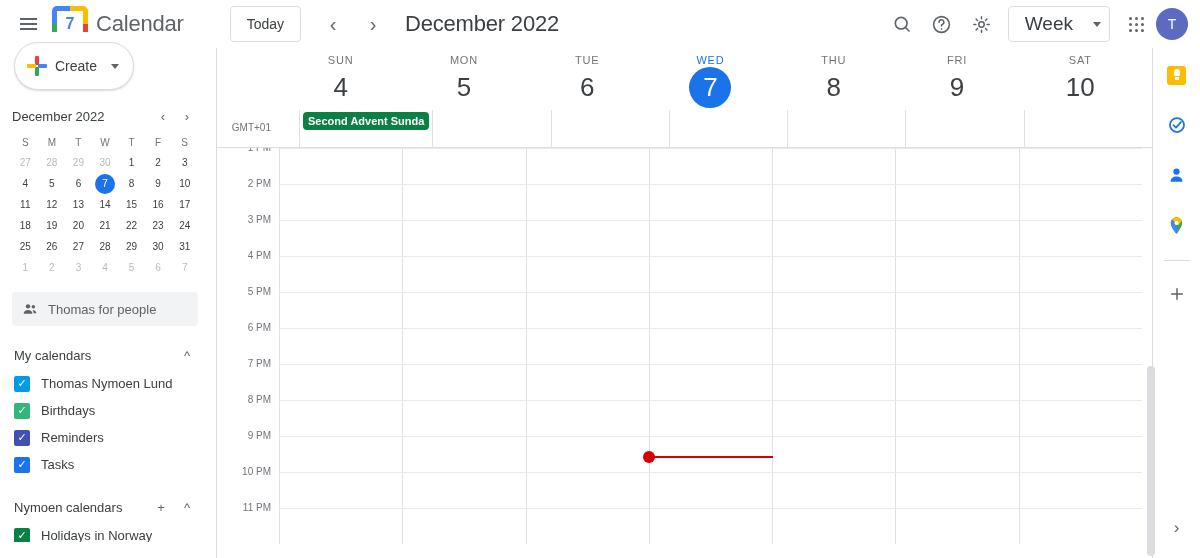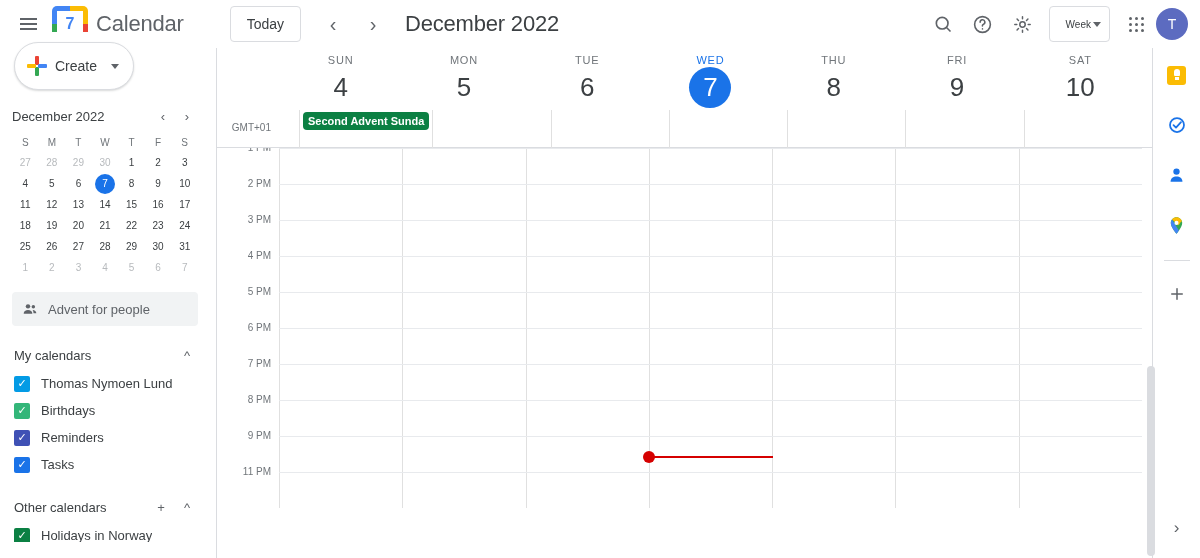--- a/index.html
+++ b/index.html
@@ -52,22 +52,22 @@
   }
   .nav-arrows { display: flex; margin-left: 12px; }
   .chev { font-size: 20px; color: #5f6368; line-height: 1; }
   .period-title {
     font-size: 22px; color: #3c4043; margin-left: 12px; white-space: nowrap;
     letter-spacing: -0.2px;
   }
   .spacer { flex: 1; }
   .view-select {
     height: 36px; padding: 0 8px 0 16px; border: 1px solid #dadce0;
-    border-radius: 4px; background: #fff; font-size: 10px; color: #3c4043;
-    display: flex; align-items: center; gap: 2px; cursor: pointer;
+    border-radius: 4px; background: #fff; font-size: 19px; color: #3c4043;
+    display: flex; align-items: center; gap: 20px; cursor: pointer;
     margin: 0 6px; font-family: inherit;
   }
   .caret {
     width: 0; height: 0; border-left: 4px solid transparent;
     border-right: 4px solid transparent; border-top: 5px solid #5f6368;
   }
   .apps-grid {
     display: grid; grid-template-columns: repeat(3, 3px); gap: 3px;
   }
   .apps-grid i { width: 3px; height: 3px; background: #5f6368; border-radius: 50%; }
@@ -429,21 +429,21 @@
       </table>
     </div>
 
     <div class="search-people">
       <svg width="16" height="16" viewBox="0 0 24 24" fill="#5f6368">
         <circle cx="9" cy="8" r="3.3"></circle>
           <path d="M2.5 19c0-3.6 2.9-5.5 6.5-5.5s6.5 1.9 6.5 5.5z"></path>
         <circle cx="17" cy="8.5" r="2.6"></circle>
           <path d="M16 13.4c3.1.1 5.5 1.8 5.5 5.1h-4.2c0-2-.5-3.7-1.3-5.1z"></path>
       </svg>
-      <span class="txt">Advent for people</span>
+      <span class="txt">Thomas for people</span>
     </div>
 
     <div class="cal-section">
       <div class="cal-head">
         <span class="t">My calendars</span>
         <span class="acts">
           <span class="mini-ico">^</span>
         </span>
       </div>
       <div id="my-cal-list">
@@ -461,21 +461,21 @@
           </div>
           <div class="cal-row">
             <span class="cbox" style="background: rgb(26, 115, 232);">✓</span>
             <span class="cal-name">Tasks</span>
           </div>
         </div>
     </div>
 
     <div class="cal-section">
       <div class="cal-head">
-        <span class="t">Other calendars</span>
+        <span class="t">Nymoen calendars</span>
         <span class="acts">
           <span class="mini-ico">+</span>
           <span class="mini-ico">^</span>
         </span>
       </div>
       <div id="other-cal-list">
           <div class="cal-row">
             <span class="cbox" style="background: rgb(11, 128, 67);">✓</span>
             <span class="cal-name">Holidays in Norway</span>
           </div>
@@ -636,20 +636,32 @@
               <div class="c"></div>
               <div class="c"></div>
               <div class="c"></div>
               <div class="c"></div>
               <div class="c"></div>
               <div class="c"></div>
               <div class="c"></div>
             </div>
           </div>
           <div class="hour-row">
+            <div class="hour-label">10 PM</div>
+            <div class="hour-cols">
+              <div class="c"></div>
+              <div class="c"></div>
+              <div class="c"></div>
+              <div class="c"></div>
+              <div class="c"></div>
+              <div class="c"></div>
+              <div class="c"></div>
+            </div>
+          </div>
+          <div class="hour-row">
             <div class="hour-label">11 PM</div>
             <div class="hour-cols">
               <div class="c"></div>
               <div class="c"></div>
               <div class="c"></div>
               <div class="c"></div>
               <div class="c"></div>
               <div class="c"></div>
               <div class="c"></div>
             </div>

